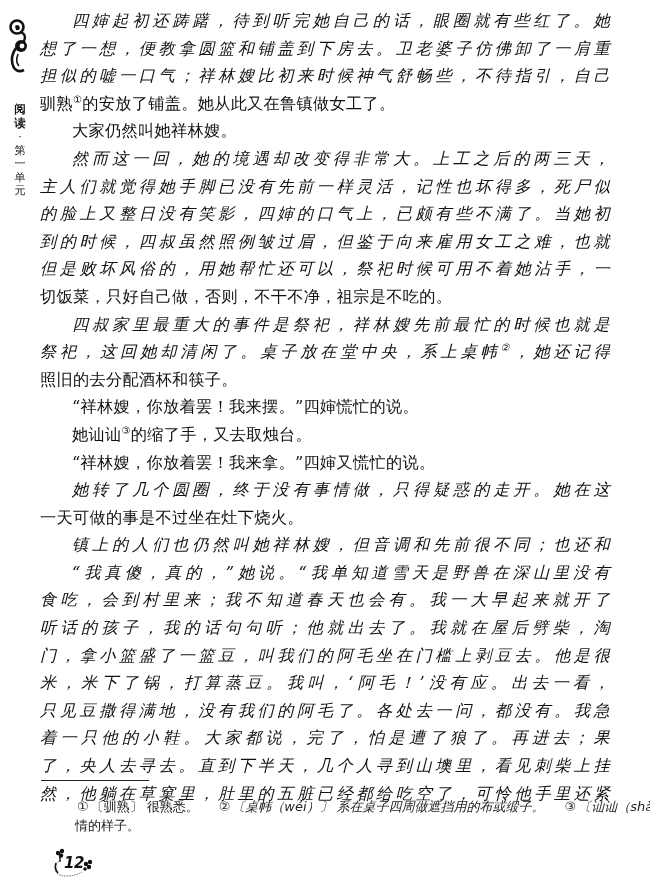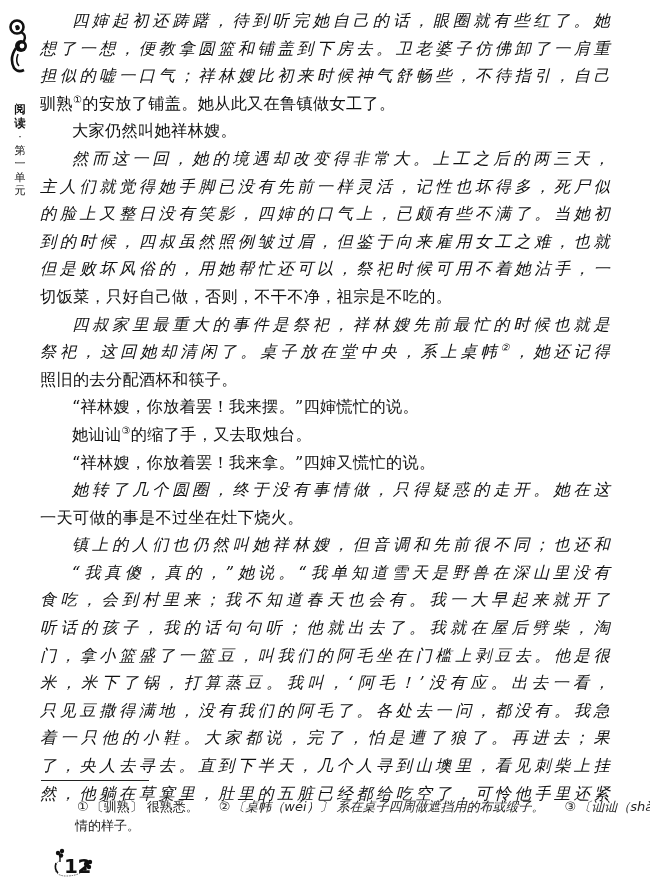--- a/index.html
+++ b/index.html
@@ -102,24 +102,25 @@
     }
     .page-number-wrap {
       position: absolute;
       left: 50px; top: 848px;
       width: 52px; height: 30px;
     }
     .page-number {
       position: absolute;
       left: 14px; top: 6px;
       font-family: "DejaVu Sans", "Liberation Sans", sans-serif;
-      font-size: 20px;
+      font-size: 15px;
       font-weight: bold;
       color: #111;
       letter-spacing: -0.5px;
+      font-style: italic;
     }
   </style>
 </head>
 <body>
 
 <div class="page">
 
   <svg class="ornament-top" viewBox="0 0 26 56">
     <circle cx="11" cy="9" r="6.5" fill="none" stroke="#111" stroke-width="2.6"></circle>
     <path d="M9 8 q4 -3 5 2 q-1 3 -4 2" fill="#111"></path>

